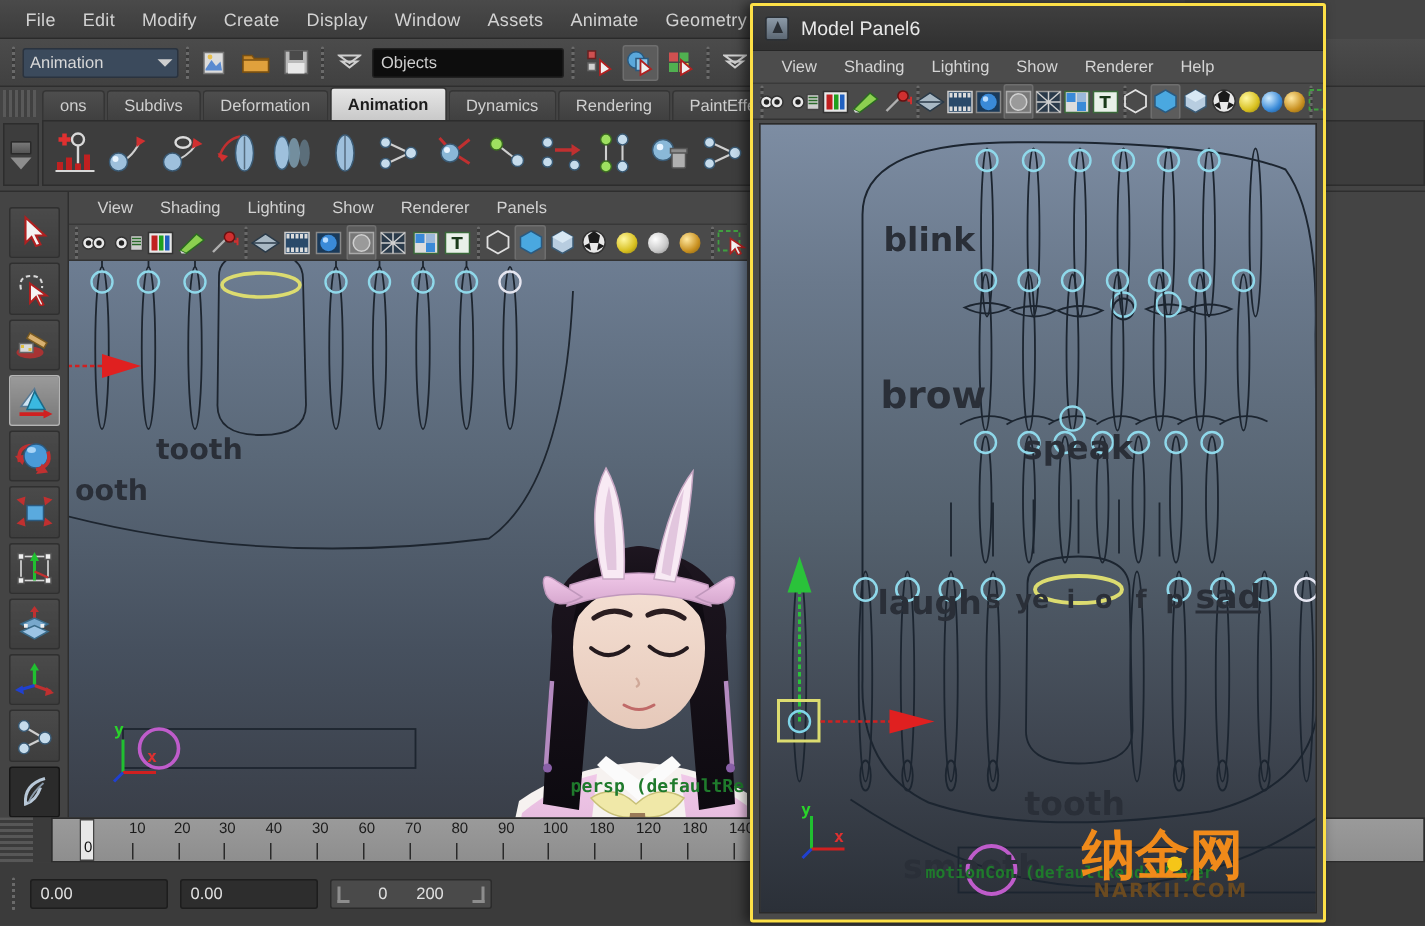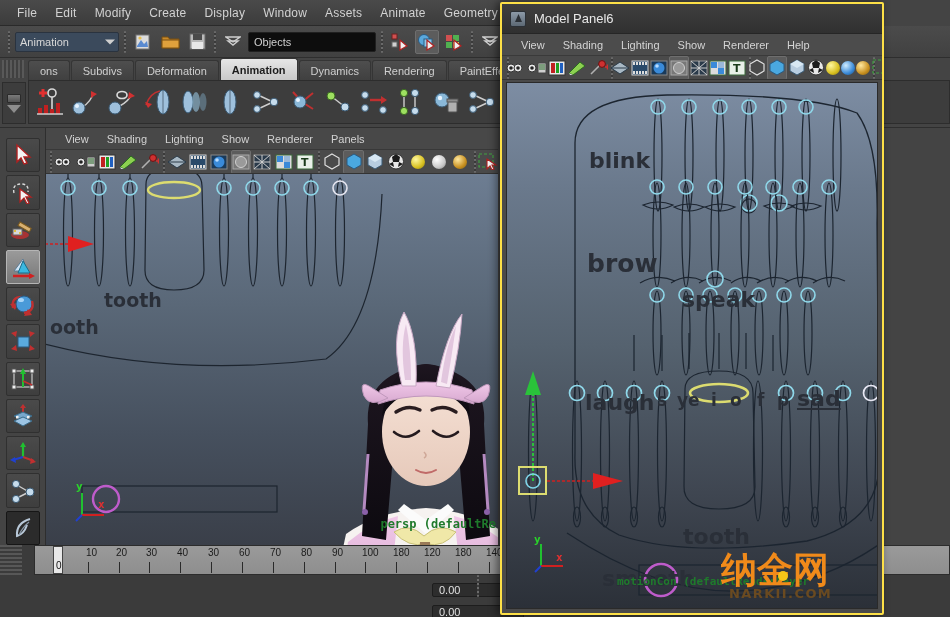--- a/index.html
+++ b/index.html
@@ -139,21 +139,21 @@
     border:1px solid #2c2c2c; position:relative; overflow:hidden;margin-left:12px;
   }
   .tl-num { position:absolute; top:1px; font-size:10px; color:#1b1b1b; }
   .tl-tick{ position:absolute; top:16px; width:1px; height:11px; background:#2a2a2a; }
   .tl-cursor{ position:absolute; top:0; bottom:0; width:10px; background:#e8e8e8; border:1px solid #444; }
   .tl-cursor span{font-size:10px;color:#111;position:absolute;left:2px;top:13px;}
 
   
   .bottombar {
     position:absolute; left:0; bottom:0; width:950px; height:42px;
-    background:#3b3b3b; display:flex; align-items:center; padding-left:6px; gap:8px;flex-direction:column;
+    background:#3b3b3b; display:flex; align-items:center; padding-left:6px; gap:8px;
   }
   .numfield {
     width:92px;height:20px;background:#2d2d2d;border:1px solid #1d1d1d;
     color:#e0e0e0;font-size:11px;display:flex;align-items:center;padding:0 6px;border-radius:2px;
   }
   .rangefield {
     width:108px;height:20px;background:#4a4a4a;border:1px solid #2b2b2b;border-radius:2px;
     display:flex;align-items:center;justify-content:space-between;padding:0 4px;
     color:#e0e0e0;font-size:11px;
   }

